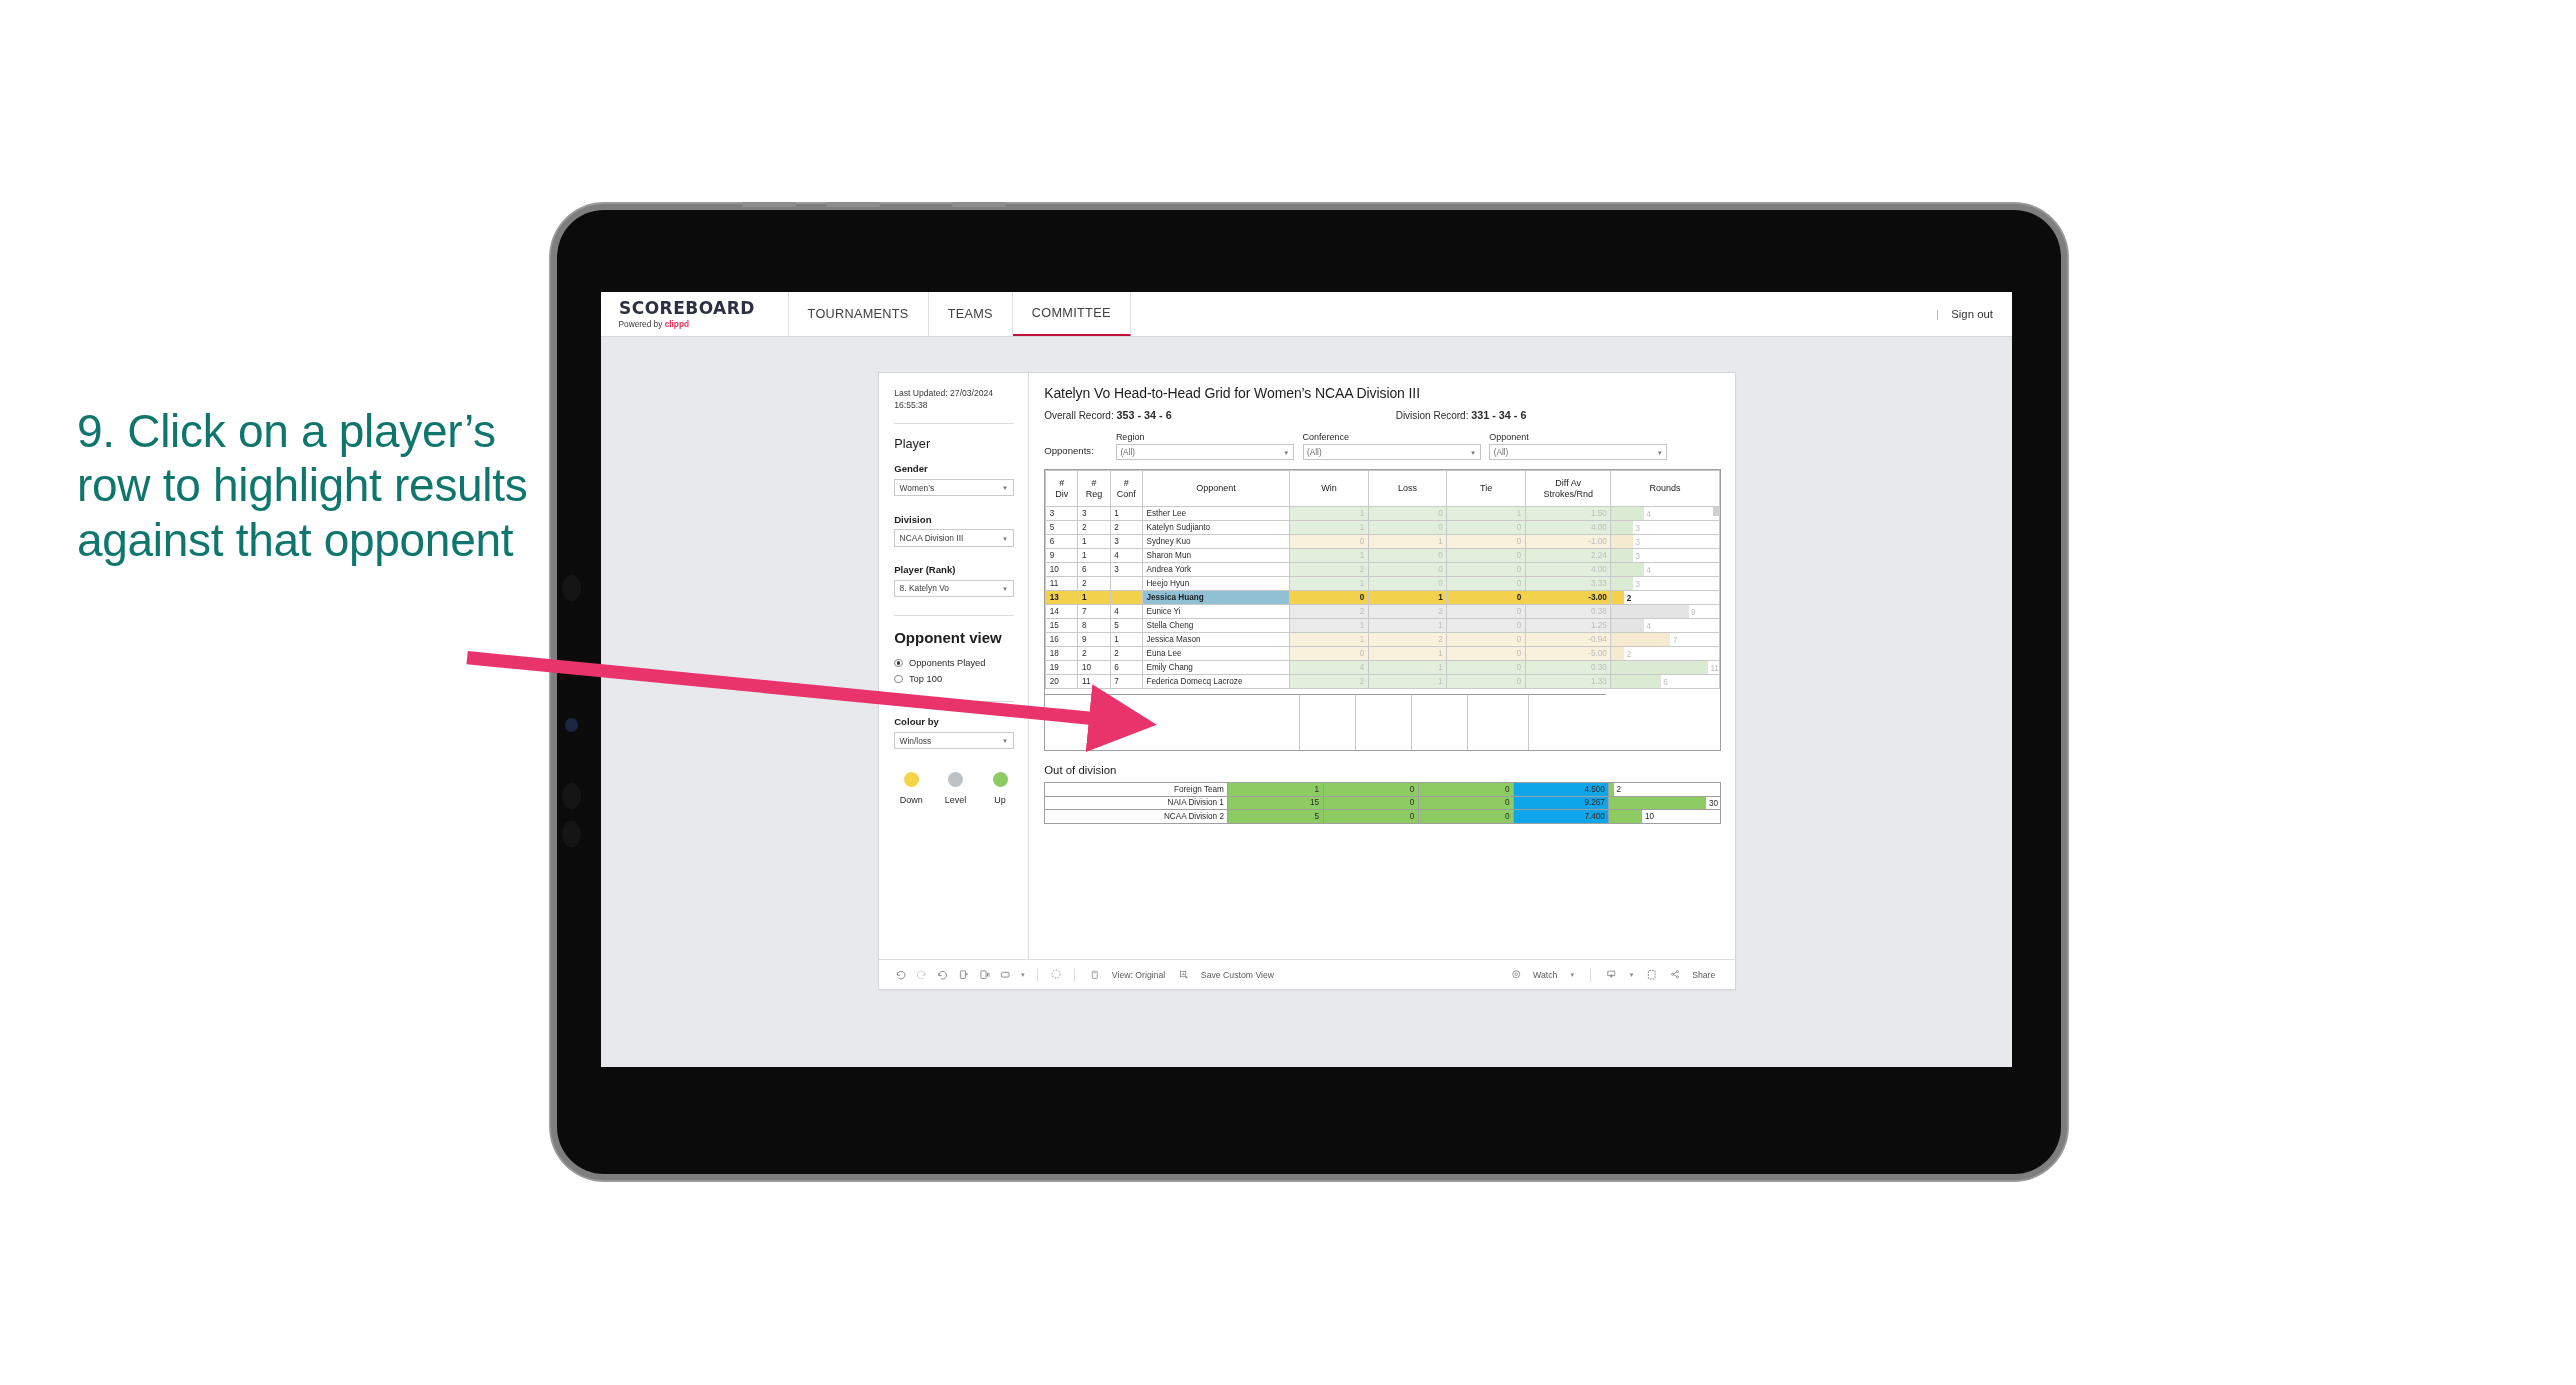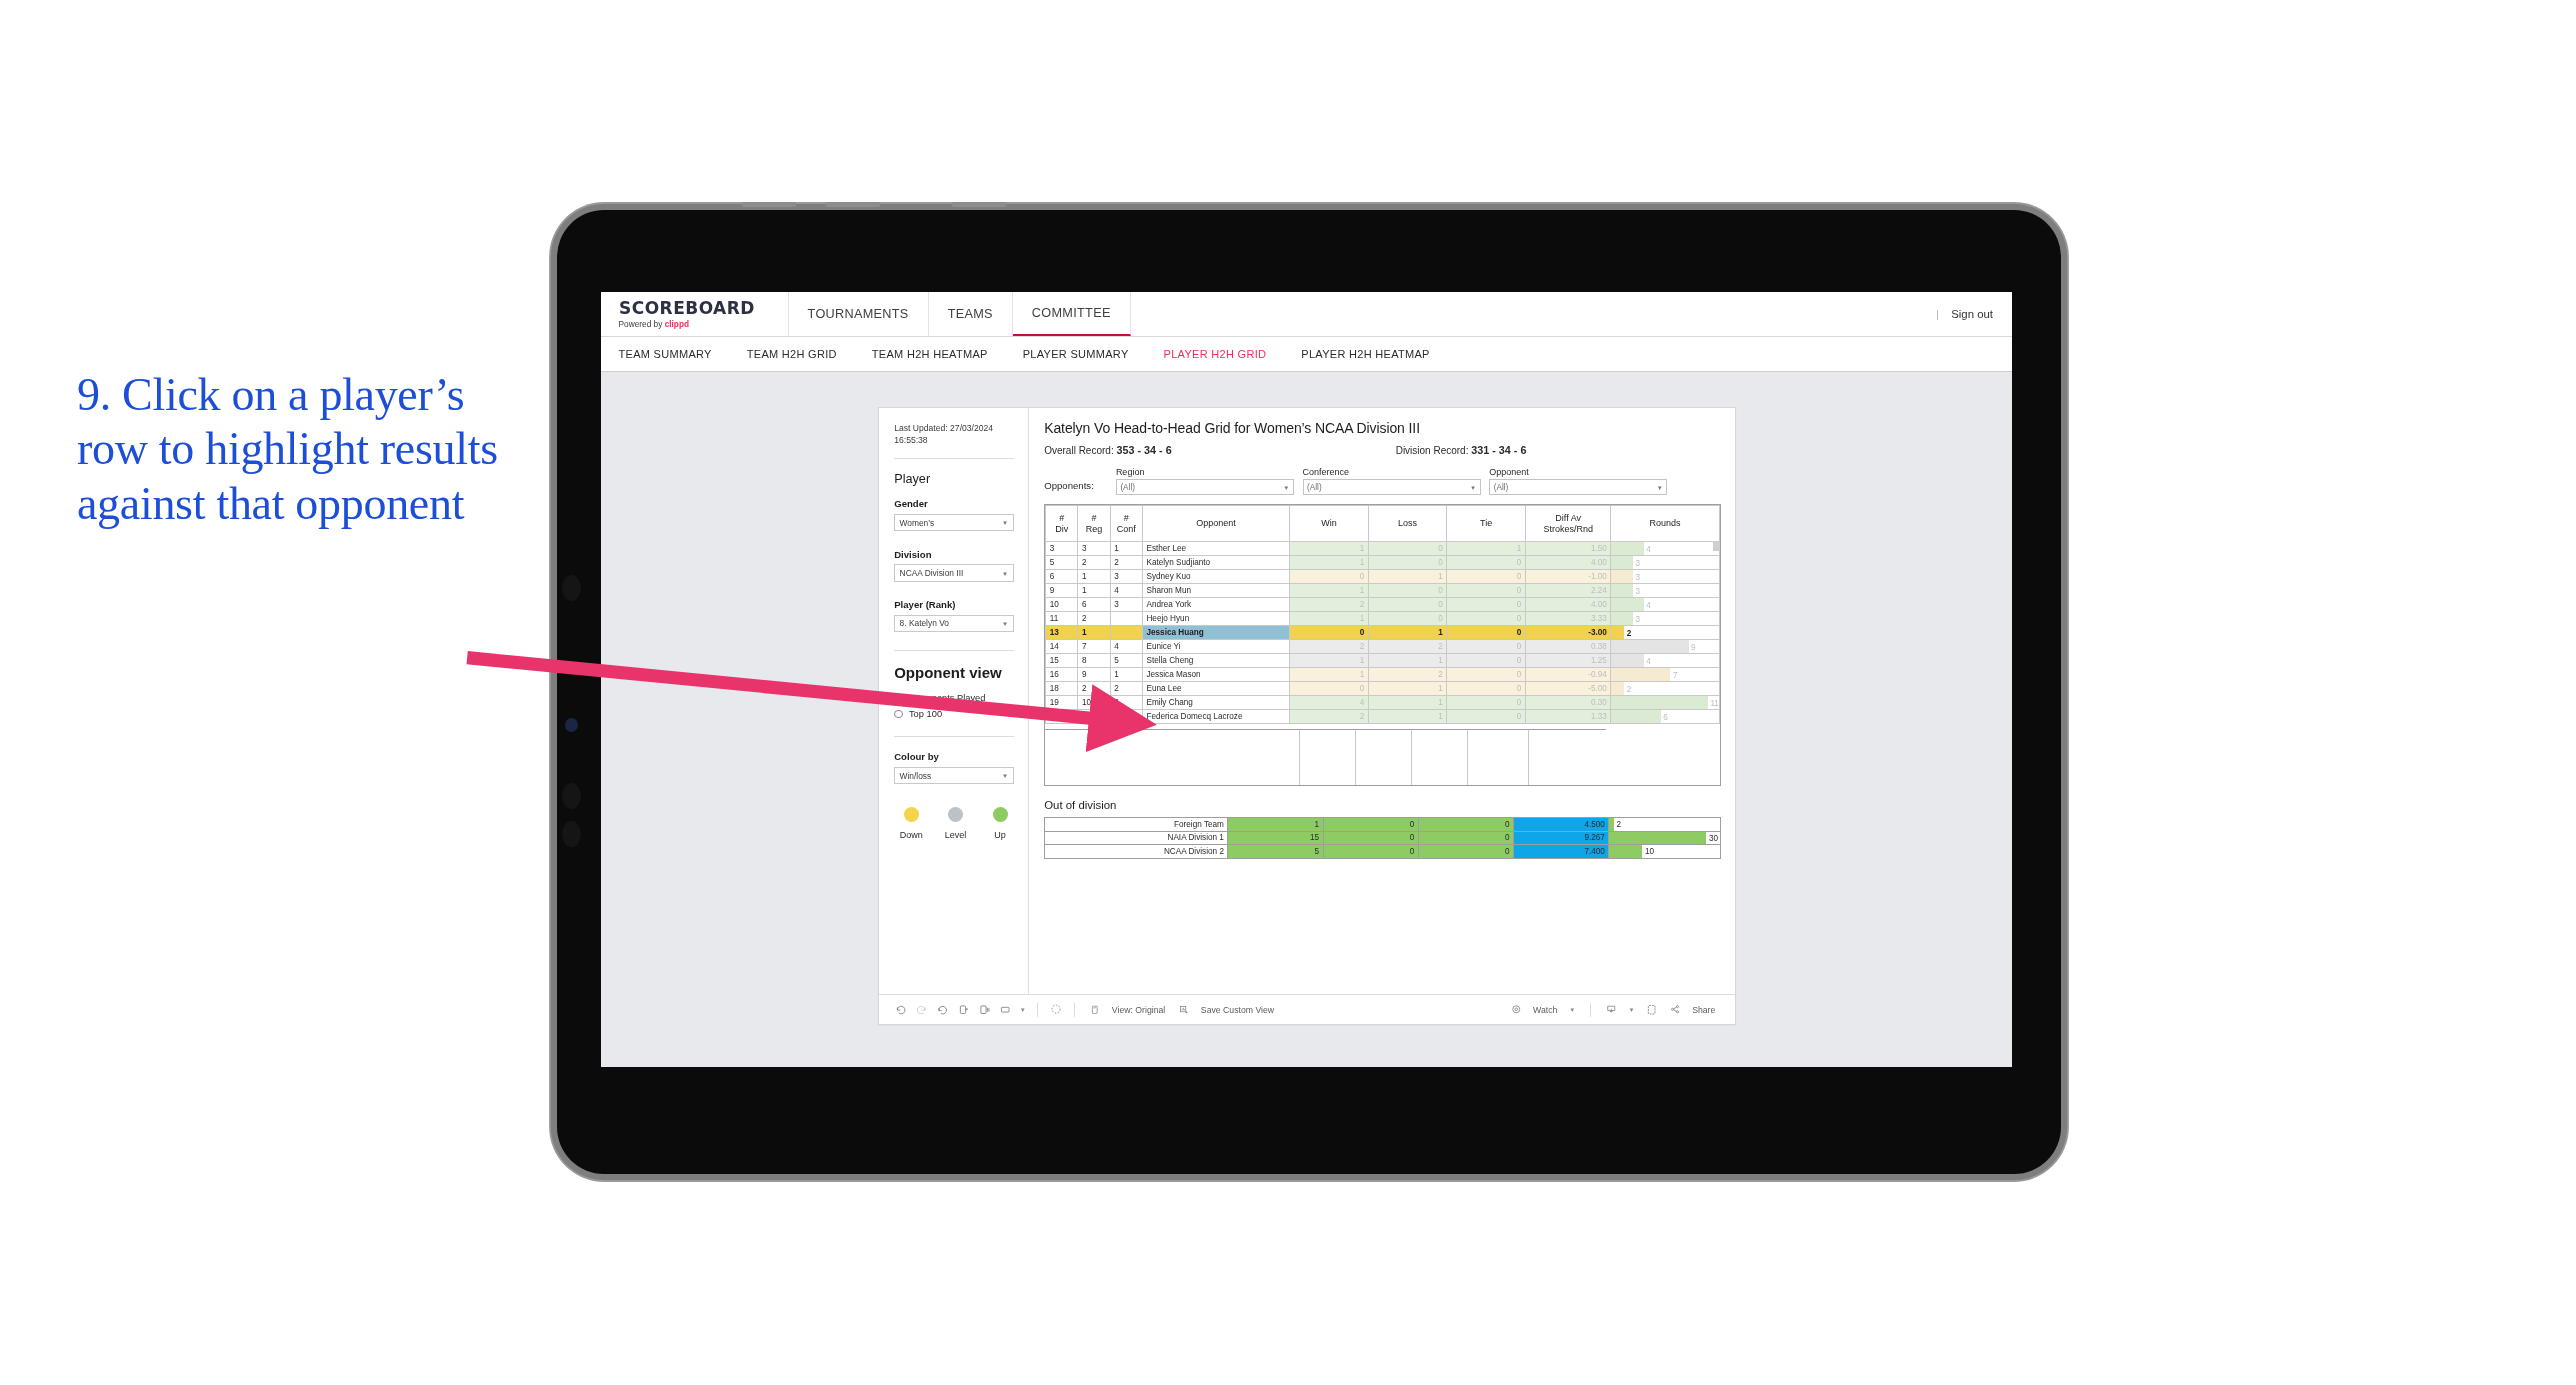--- a/index.html
+++ b/index.html
@@ -4,28 +4,27 @@
 <style>
   * { box-sizing: border-box; margin: 0; padding: 0; }
   html, body { width: 2576px; height: 1386px; background: #ffffff; overflow: hidden; }
   body { font-family: "Liberation Sans", sans-serif; }
 
   #stage { position: relative; width: 2576px; height: 1386px; background: #fff; }
 
   
   .caption {
     position: absolute;
-    left: 77px; top: 368px;
+    left: 77px; top: 404px;
     width: 463px;
     font-size: 46px;
     line-height: 1.18;
-    color: #1d4ed8;
+    color: #0f766e;
     font-weight: 400;
     letter-spacing: -0.3px;
-    font-family: Liberation Serif, serif;
   }
 
   
   .arrow-svg { position: absolute; left: 0; top: 0; width: 2576px; height: 1386px; pointer-events: none; z-index: 40; }
 
   
   .tablet {
     position: absolute;
     left: 557px; top: 210px;
     width: 1504px; height: 964px;
@@ -235,28 +234,20 @@
           <div class="nav-tab">TOURNAMENTS</div>
           <div class="nav-tab">TEAMS</div>
           <div class="nav-tab active">COMMITTEE</div>
         </div>
         <div class="header-right">
           <span class="hr-divider">|</span>
           <span class="signout">Sign out</span>
         </div>
       </div>
 
-      <div class="subnav">
-        <div class="subnav-item">TEAM SUMMARY</div>
-        <div class="subnav-item">TEAM H2H GRID</div>
-        <div class="subnav-item">TEAM H2H HEATMAP</div>
-        <div class="subnav-item">PLAYER SUMMARY</div>
-        <div class="subnav-item active">PLAYER H2H GRID</div>
-        <div class="subnav-item">PLAYER H2H HEATMAP</div>
-      </div>
 
       <div class="viz-outer">
         <div class="viz">
           <div class="viz-body">
 
             <div class="side">
               <div class="updated">Last Updated: 27/03/2024 16:55:38</div>
               <div class="side-rule"></div>
               <div class="side-h">Player</div>
 

